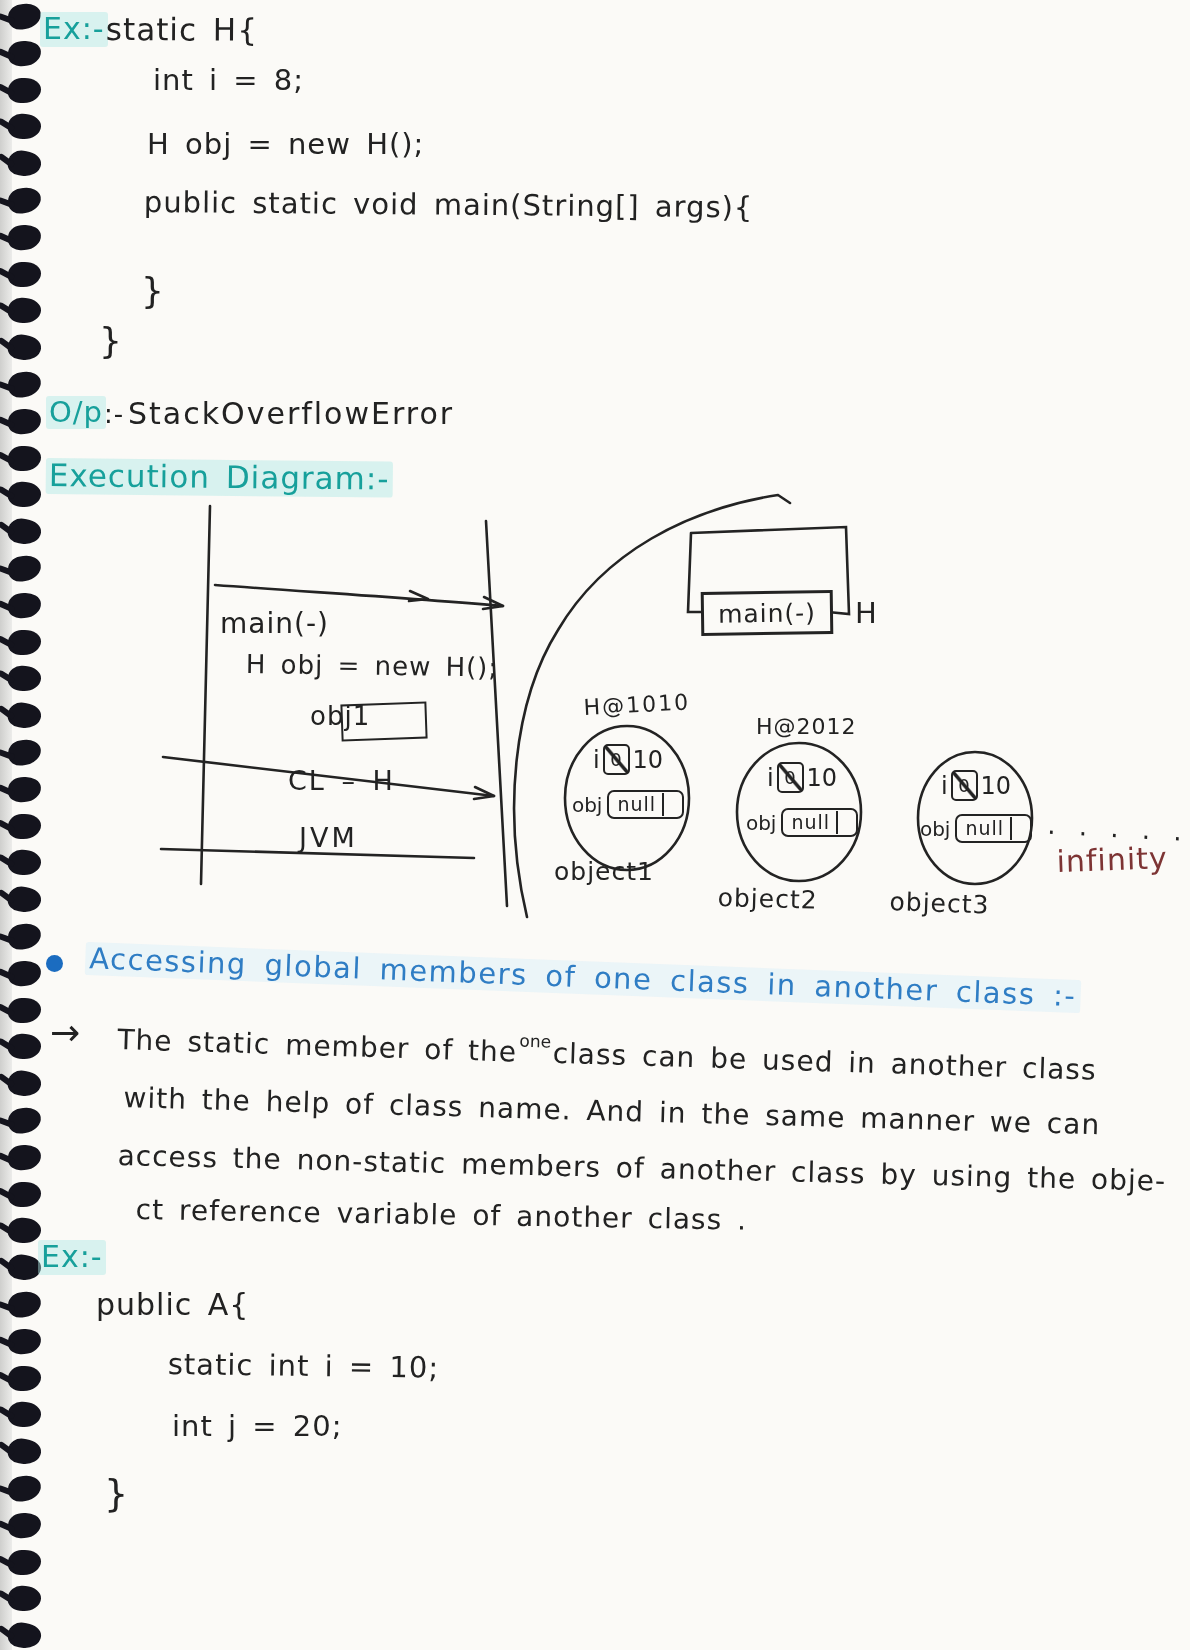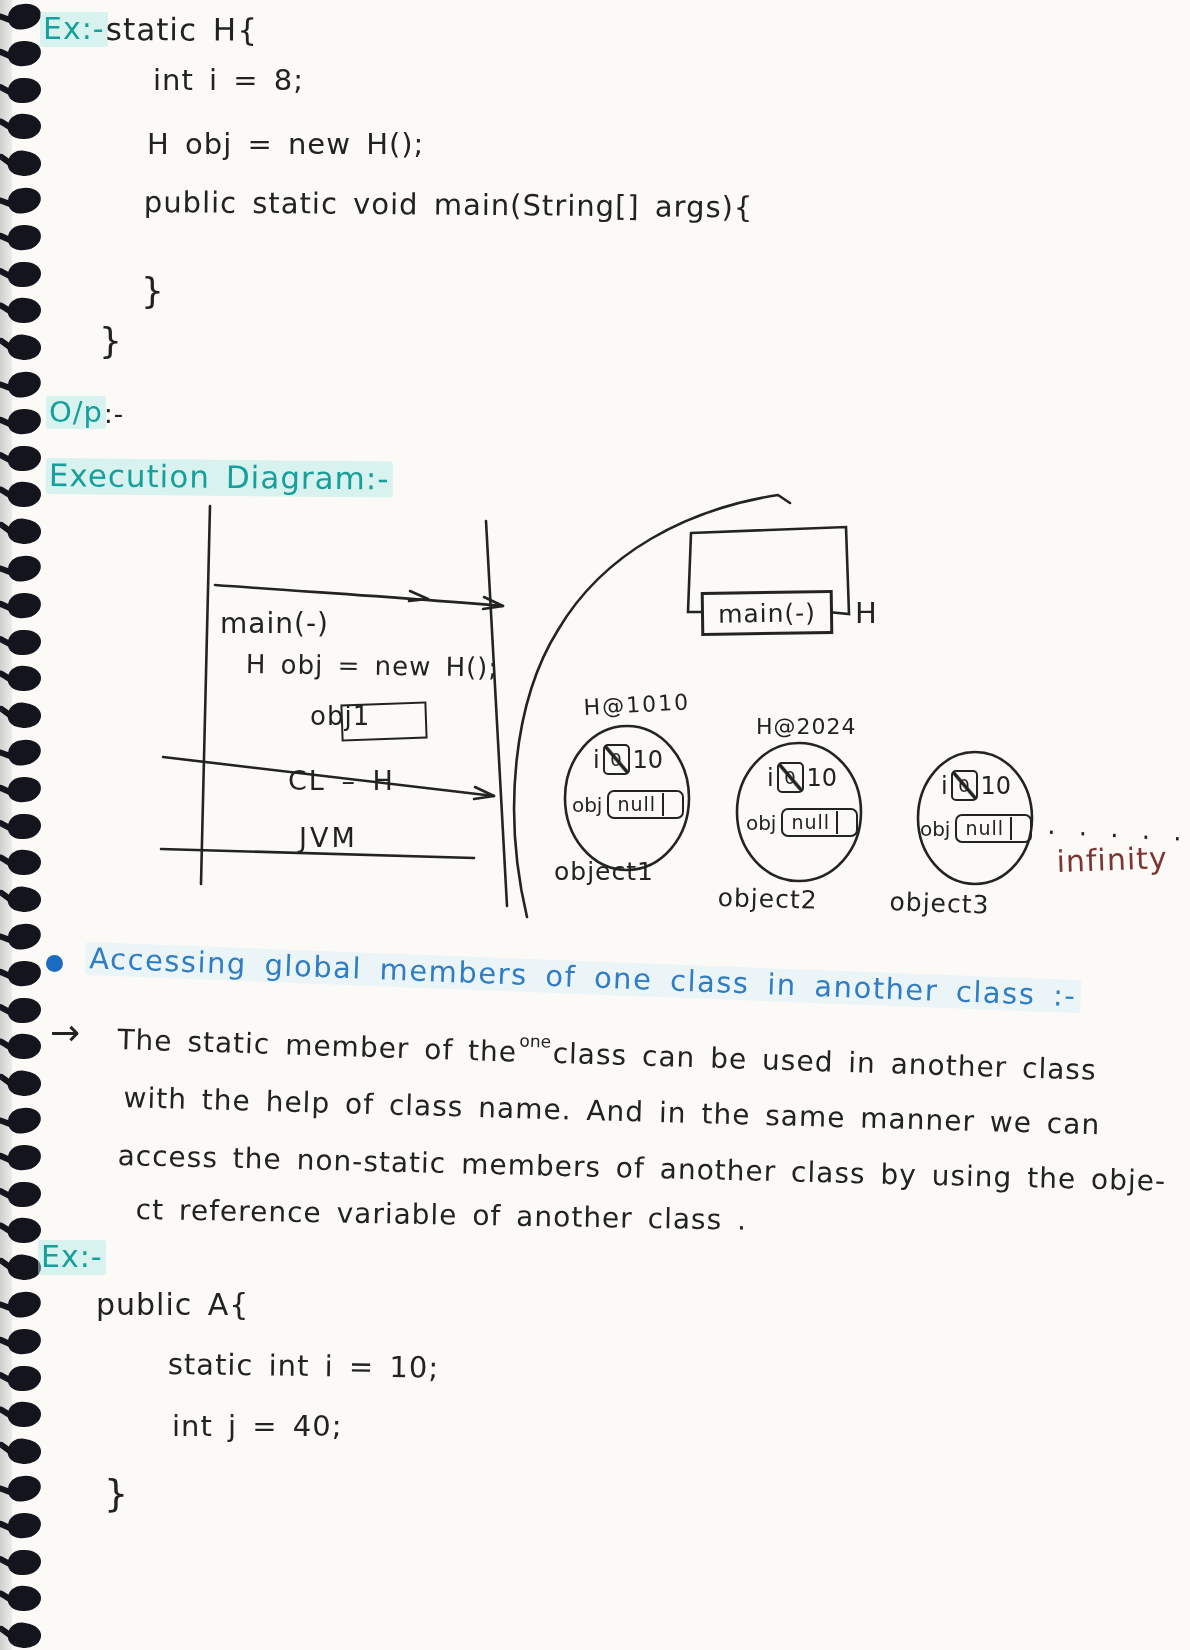--- a/index.html
+++ b/index.html
@@ -110,20 +110,21 @@
   <div class="ink teal" style="left:40px;top:12px;font-size:30px;">Ex:-</div>
   <div class="ink" style="left:106px;top:12px;font-size:31px;transform:rotate(.3deg);">static H{</div>
   <div class="ink" style="left:153px;top:64px;font-size:29px;">int i = 8;</div>
   <div class="ink" style="left:147px;top:128px;font-size:29px;">H obj = new H();</div>
   <div class="ink" style="left:144px;top:186px;font-size:29px;transform:rotate(.5deg);">public static void main(String[] args){</div>
   <div class="ink" style="left:141px;top:270px;font-size:36px;">}</div>
   <div class="ink" style="left:99px;top:320px;font-size:36px;">}</div>
 
   <div class="ink teal" style="left:46px;top:396px;font-size:29px;">O/p</div>
   <div class="ink" style="left:104px;top:400px;font-size:26px;">:-</div>
+  <div class="ink" style="left:128px;top:397px;font-size:30px;letter-spacing:2px;">StackOverflowError</div>
 
   <div class="ink teal" style="left:46px;top:458px;font-size:31px;transform:rotate(.6deg);">Execution Diagram:-</div>
 
   <div class="ink" style="left:220px;top:608px;font-size:28px;">main(-)</div>
   <div class="ink" style="left:246px;top:650px;font-size:26px;transform:rotate(.8deg);">H obj = new H();</div>
   <div class="ink" style="left:294px;top:702px;font-size:26px;margin-left:16px;">obj1</div>
   <div class="framebox" style="left:341px;top:703px;width:82px;height:33px;transform:rotate(-2deg);"></div>
   <div class="ink" style="left:288px;top:765px;font-size:27px;letter-spacing:2px;">CL – H</div>
   <div class="ink" style="left:299px;top:822px;font-size:27px;letter-spacing:3px;">JVM</div>
 
@@ -135,21 +136,21 @@
     <span>i</span>
       <span class="crossbox">0</span>
       <span>10</span>
   </div>
   <div class="objrow" style="left:556px;top:790px;width:144px;font-size:20px;">
     <span>obj</span>
       <span class="nullbox">null</span>
   </div>
   <div class="ink" style="left:554px;top:858px;font-size:25px;">object1</div>
 
-  <div class="ink" style="left:756px;top:714px;font-size:22px;letter-spacing:1px;">H@2024</div>
+  <div class="ink" style="left:756px;top:714px;font-size:22px;letter-spacing:1px;">H@2012</div>
   <div class="objrow" style="left:738px;top:762px;width:128px;font-size:24px;">
     <span>i</span>
       <span class="crossbox">0</span>
       <span>10</span>
   </div>
   <div class="objrow" style="left:728px;top:808px;width:148px;font-size:20px;">
     <span>obj</span>
       <span class="nullbox">null</span>
   </div>
   <div class="ink" style="left:718px;top:884px;font-size:25px;transform:rotate(1.5deg);">object2</div>
@@ -173,16 +174,16 @@
 
   <div class="ink" style="left:50px;top:1012px;font-size:36px;">→</div>
   <div class="ink" style="left:118px;top:1024px;font-size:28px;transform:rotate(1.8deg);"><span>The static member of the</span><span class="sup">one</span><span>class can be used in another class</span></div>
   <div class="ink" style="left:124px;top:1082px;font-size:28px;transform:rotate(1.6deg);">with the help of class name. And in the same manner we can</div>
   <div class="ink" style="left:118px;top:1140px;font-size:28px;transform:rotate(1.4deg);">access the non-static members of another class by using the obje-</div>
   <div class="ink" style="left:136px;top:1194px;font-size:28px;transform:rotate(1deg);">ct reference variable of another class .</div>
 
   <div class="ink teal" style="left:38px;top:1240px;font-size:30px;">Ex:-</div>
   <div class="ink" style="left:96px;top:1288px;font-size:30px;">public A{</div>
   <div class="ink" style="left:168px;top:1348px;font-size:29px;transform:rotate(.8deg);">static int i = 10;</div>
-  <div class="ink" style="left:172px;top:1410px;font-size:29px;">int j = 40;</div>
+  <div class="ink" style="left:172px;top:1410px;font-size:29px;">int j = 20;</div>
   <div class="ink" style="left:104px;top:1472px;font-size:38px;">}</div>
 
 </div>
 
 </body></html>

